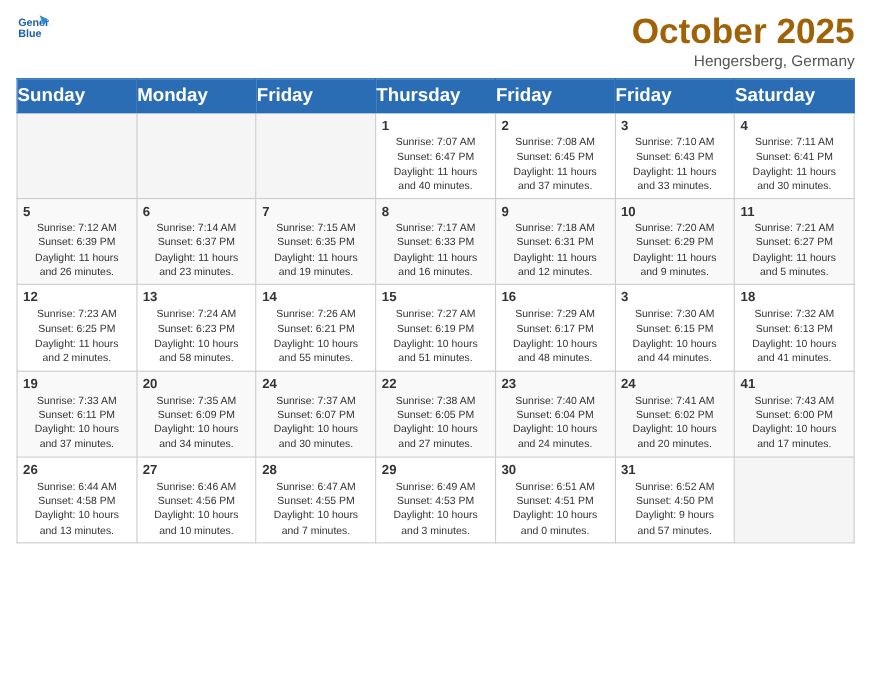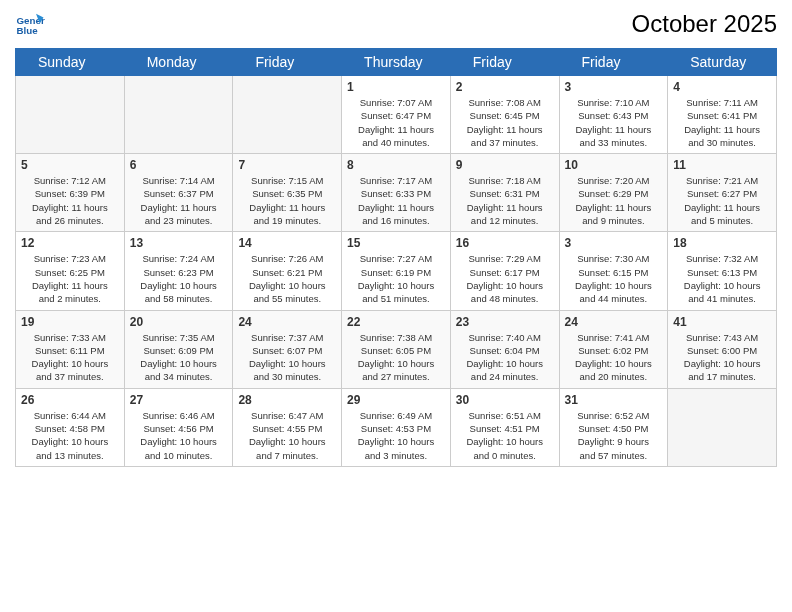--- a/index.html
+++ b/index.html
@@ -26,39 +26,39 @@
       gap: 4px;
     }
     .logo-icon {
       width: 30px;
       height: 30px;
     }
     .title-block {
       text-align: right;
     }
     .month-title {
-      font-size: 24px;
-      font-weight: normal;
-      color: #000000;
+      font-size: 32px;
+      font-weight: bold;
+      color: #a16207;
     }
     .location {
       font-size: 14px;
       color: #555;
     }
     .calendar {
       width: 100%;
       border-collapse: collapse;
       border: 1px solid #ccc;
     }
     .calendar th {
       background-color: #2a6db5;
       color: white;
-      font-size: 14px;
-      font-weight: normal;
-      padding: 5px 22px;
+      font-size: 17px;
+      font-weight: bold;
+      padding: 5px 0;
       text-align: left;
       border: 1px solid #2a6db5;
     }
     .calendar td {
       vertical-align: top;
       padding: 4px 5px;
       border: 1px solid #ccc;
       font-size: 10px;
       color: #333;
       width: calc(100% / 7);
@@ -91,20 +91,21 @@
   <div class="header">
     <div class="logo">
       <svg class="logo-icon" viewBox="0 0 40 40">
         <text x="2" y="18" font-size="13" font-weight="bold" fill="#1a5fa8" font-family="Arial">General</text>
         <text x="2" y="32" font-size="13" font-weight="bold" fill="#1a5fa8" font-family="Arial">Blue</text>
         <polygon points="28,5 38,10 33,18" fill="#2a8dd4"></polygon>
       </svg>
     </div>
     <div class="title-block">
       <div class="month-title">October 2025</div>
+      <div class="location">Hengersberg, Germany</div>
     </div>
   </div>
 
   <table class="calendar">
     <thead>
       <tr>
       <th>Sunday</th>
           <th>Monday</th>
           <th>Friday</th>
           <th>Thursday</th>

